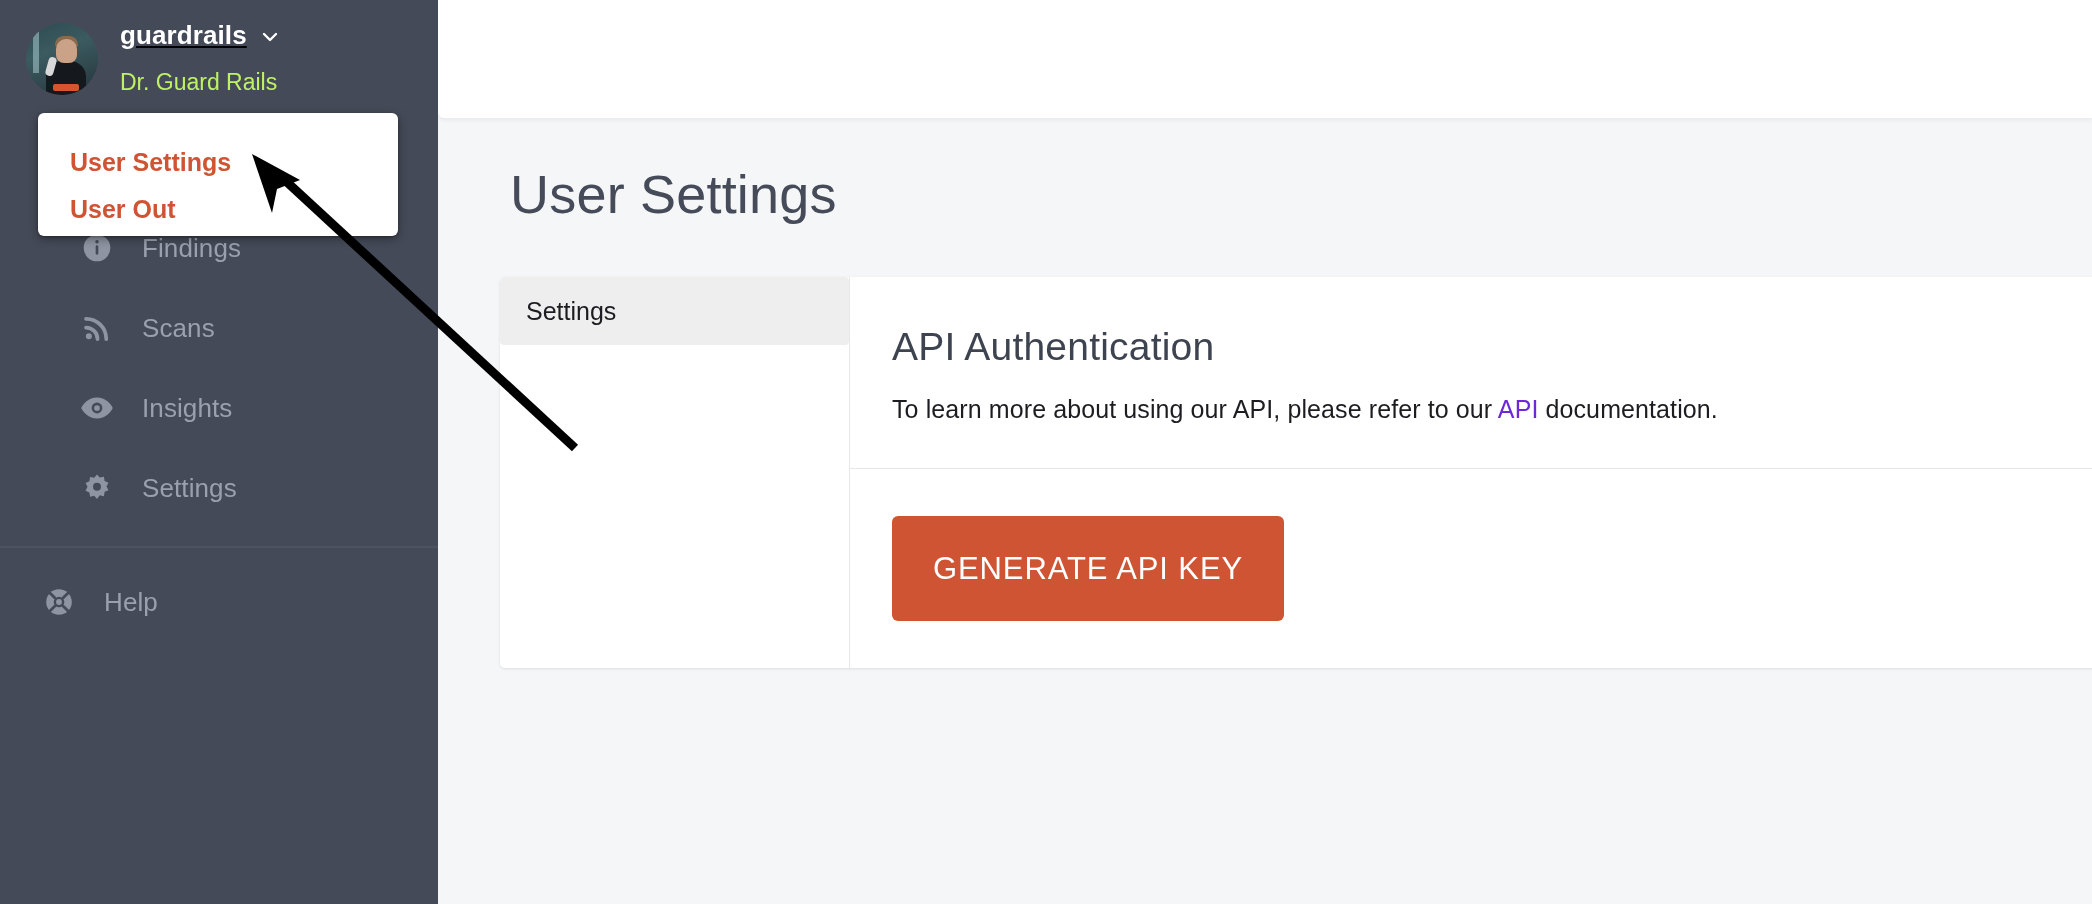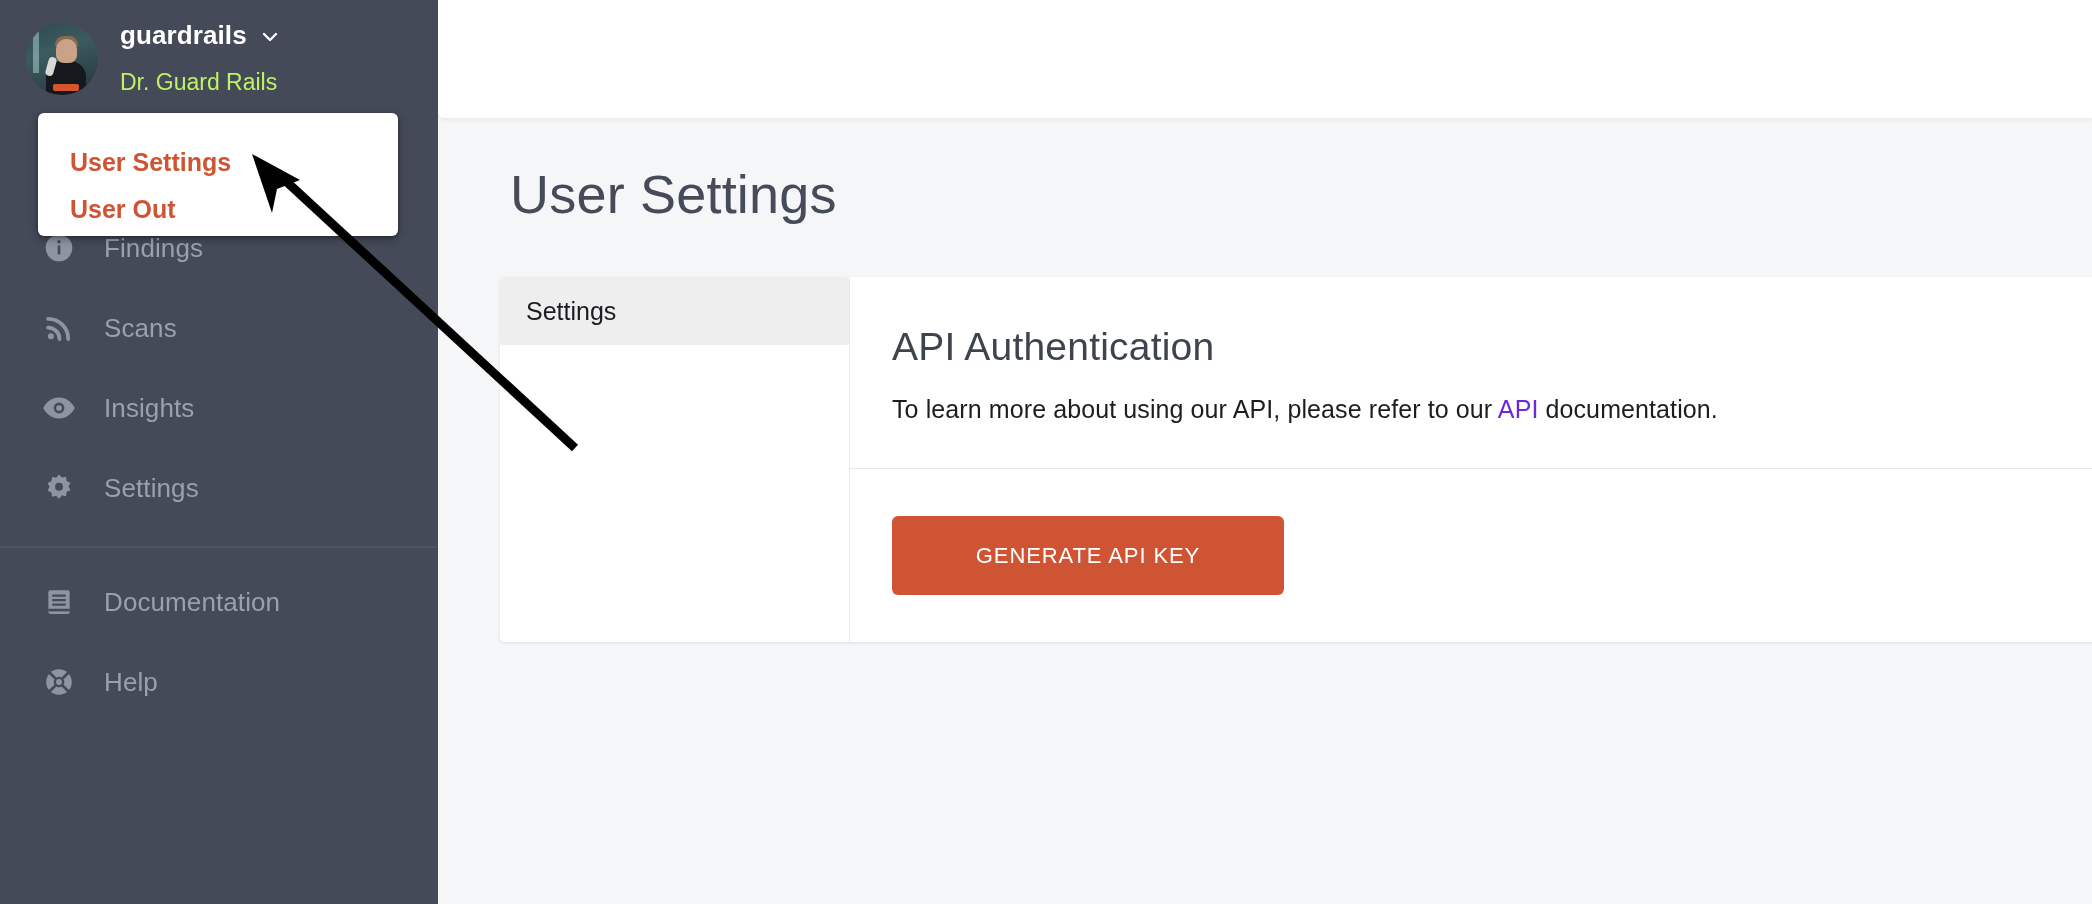--- a/index.html
+++ b/index.html
@@ -108,20 +108,21 @@
   .org-text {
     margin-left: 22px;
     display: flex;
     flex-direction: column;
     justify-content: center;
   }
   .org-name-row {
     display: flex;
     align-items: center;
     gap: 14px;
+    text-decoration: underline;
   }
   .org-name {
     color: #ffffff;
     font-size: 26px;
     font-weight: bold;
     letter-spacing: .1px;
     line-height: 1.15;
   }
   .chev {
     width: 18px;
@@ -132,21 +133,21 @@
   }
   .chev svg { display: block; }
 
   .org-sub {
     color: #bef264;
     font-size: 23px;
     margin-top: 18px;
     line-height: 1.2;
   }
 
-  .nav-top { padding-top: 10px; }
+  .nav-top { padding-top: 10px; padding-left: 38px; }
 
   .nav-item {
     display: flex;
     align-items: center;
     height: 80px;
     padding-left: 38px;
     cursor: pointer;
   }
   .nav-icon {
     width: 42px;
@@ -290,23 +291,23 @@
   }
 
   .card-body {
     padding: 47px 0 47px 42px;
   }
   .btn-primary {
     background: #cf5433;
     color: #ffffff;
     border: none;
     border-radius: 6px;
-    height: 79px;
+    height: 105px;
     min-width: 392px;
-    font-size: 22px;
+    font-size: 31px;
     letter-spacing: .9px;
     cursor: pointer;
     font-family: "Liberation Sans", sans-serif;
     padding: 0 30px;
   }
 
   
   .annot-arrow {
     position: absolute;
     left: 0;
@@ -401,32 +402,20 @@
         </span>
         <span class="nav-label">Settings</span>
       </div>
 
     </nav>
 
     <div class="nav-divider"></div>
 
     <nav class="nav-bottom">
 
-      <div class="nav-item">
-        <span class="nav-icon">
-          <svg width="30" height="30" viewBox="0 0 24 24">
-              <rect x="3.5" y="2.5" width="17" height="19" rx="1.6" fill="#8f94a2"></rect>
-              <rect x="6.6" y="6" width="10.8" height="1.8" fill="#454a58"></rect>
-              <rect x="6.6" y="9.6" width="10.8" height="1.8" fill="#454a58"></rect>
-              <rect x="6.6" y="13.2" width="10.8" height="1.8" fill="#454a58"></rect>
-              <rect x="3.5" y="17.4" width="17" height="2.1" fill="#454a58"></rect>
-            </svg>
-        </span>
-        <span class="nav-label">Documentation</span>
-      </div>
 
       <div class="nav-item">
         <span class="nav-icon">
           <svg width="32" height="32" viewBox="0 0 24 24">
               <circle cx="12" cy="12" r="9.6" fill="#8f94a2"></circle>
               <circle cx="12" cy="12" r="4" fill="#454a58"></circle>
               <circle cx="12" cy="12" r="2.2" fill="#8f94a2"></circle>
               <path d="M5.2 5.2l3.6 3.6M18.8 5.2l-3.6 3.6M5.2 18.8l3.6-3.6M18.8 18.8l-3.6-3.6" stroke="#454a58" stroke-width="2.1" stroke-linecap="round"></path>
             </svg>
         </span>

